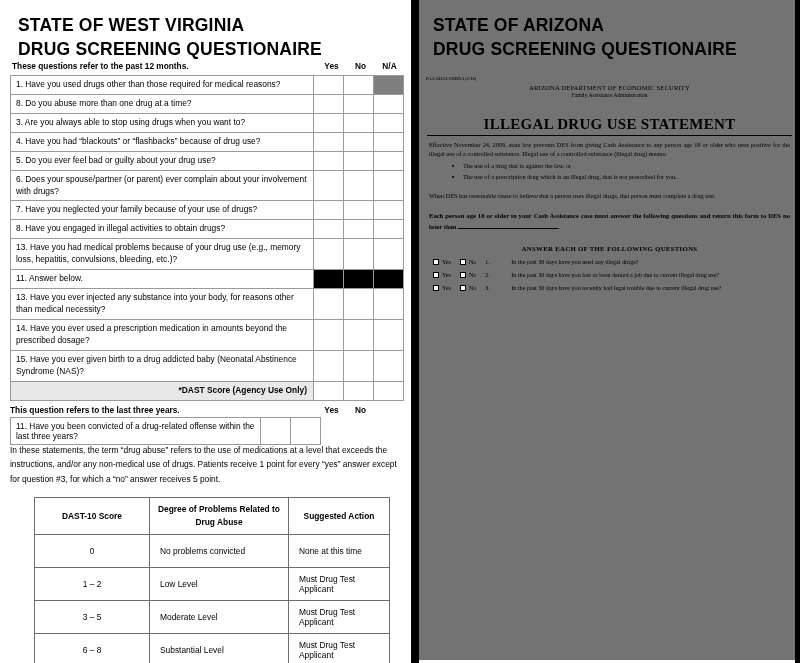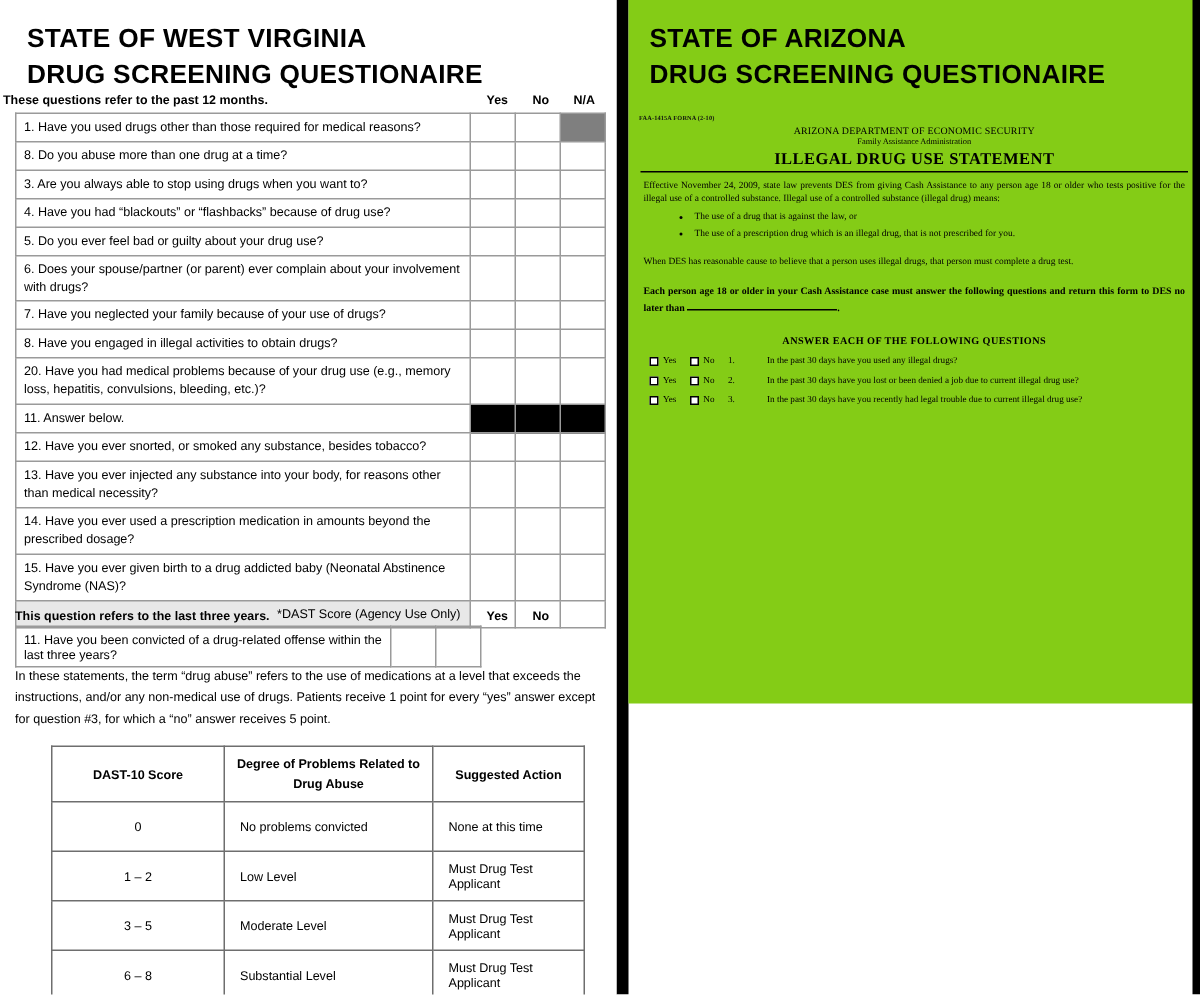--- a/index.html
+++ b/index.html
@@ -24,41 +24,41 @@
     box-sizing: border-box;
     padding: 0;
     background: #fff;
   }
   .divider {
     width: 8px; height: 663px;
     background: #000;
     flex: 0 0 8px;
   }
   .panel-right {
-    width: 381px; height: 469px;
+    width: 381px; height: 660px;
     position: relative;
-    background: #84cc16;
+    background: #737373;
     box-sizing: border-box;
   }
   .edge-right {
     position: absolute; right: 0; top: 0;
     width: 5px; height: 663px; background: #000;
   }
 
   .wv-title {
     position: absolute;
     left: 18px; top: 14px;
     font-size: 17.5px;
     font-weight: bold;
     line-height: 1.35;
     letter-spacing: 0.2px;
   }
   .wv-subhead {
     position: absolute;
-    left: 2px; top: 61px;
+    left: 12px; top: 61px;
     font-size: 8.3px;
     font-weight: bold;
   }
   .hdr-col {
     position: absolute;
     top: 61px;
     font-size: 8.3px;
     font-weight: bold;
     text-align: center;
     width: 29px;
@@ -82,21 +82,21 @@
     padding: 3px 4px 3px 5px;
     vertical-align: top;
     height: 11px;
   }
   table.qtable td.ans { width: 29px; padding: 0; }
   table.qtable td.qtext { width: 293px; }
   td.shade-gray { background: #7f7f7f; }
   td.shade-black { background: #000000; }
   tr.dast-row td {
     background: #e8e8e8;
-    font-weight: normal;
+    font-weight: bold;
     text-align: right;
     padding-right: 6px;
   }
   tr.dast-row td.ans { background: #ffffff; }
 
   .wv-sub2 {
     position: absolute;
     left: 10px; top: 405px;
     font-size: 8.3px;
     font-weight: bold;
@@ -196,24 +196,24 @@
     margin-top: 3px;
     letter-spacing: 0.15px;
   }
   .az-division {
     text-align: center;
     font-size: 5.6px;
     margin-top: 1px;
   }
   .az-stmt-title {
     text-align: center;
-    font-size: 11px;
+    font-size: 15px;
     font-weight: bold;
     letter-spacing: 0.3px;
-    margin-top: 2px;
+    margin-top: 18px;
     padding-bottom: 2px;
     border-bottom: 1.6px solid #000;
     margin-left: 4px; margin-right: 4px;
   }
   .az-para {
     font-size: 6.3px;
     line-height: 1.45;
     margin-top: 4px;
     padding: 0 6px;
     text-align: justify;
@@ -332,36 +332,30 @@
             <td class="ans"></td>
             <td class="ans"></td>
           </tr>
           <tr>
             <td class="qtext">8.  Have you engaged in illegal activities to obtain drugs?</td>
             <td class="ans"></td>
             <td class="ans"></td>
             <td class="ans"></td>
           </tr>
           <tr>
-            <td class="qtext">20. Have you had medical problems because of your drug use (e.g., memory loss, hepatitis, convulsions, bleeding, etc.)?</td>
+            <td class="qtext">13. Have you had medical problems because of your drug use (e.g., memory loss, hepatitis, convulsions, bleeding, etc.)?</td>
             <td class="ans"></td>
             <td class="ans"></td>
             <td class="ans"></td>
           </tr>
           <tr>
             <td class="qtext">11.  Answer below.</td>
             <td class="ans shade-black"></td>
             <td class="ans shade-black"></td>
             <td class="ans shade-black"></td>
-          </tr>
-          <tr>
-            <td class="qtext">12.  Have you ever snorted, or smoked any substance, besides tobacco?</td>
-            <td class="ans"></td>
-            <td class="ans"></td>
-            <td class="ans"></td>
           </tr>
           <tr>
             <td class="qtext">13. Have you ever injected any substance into your body, for reasons other than medical necessity?</td>
             <td class="ans"></td>
             <td class="ans"></td>
             <td class="ans"></td>
           </tr>
           <tr>
             <td class="qtext">14. Have you ever used a prescription medication in amounts beyond the prescribed dosage?</td>
             <td class="ans"></td>

